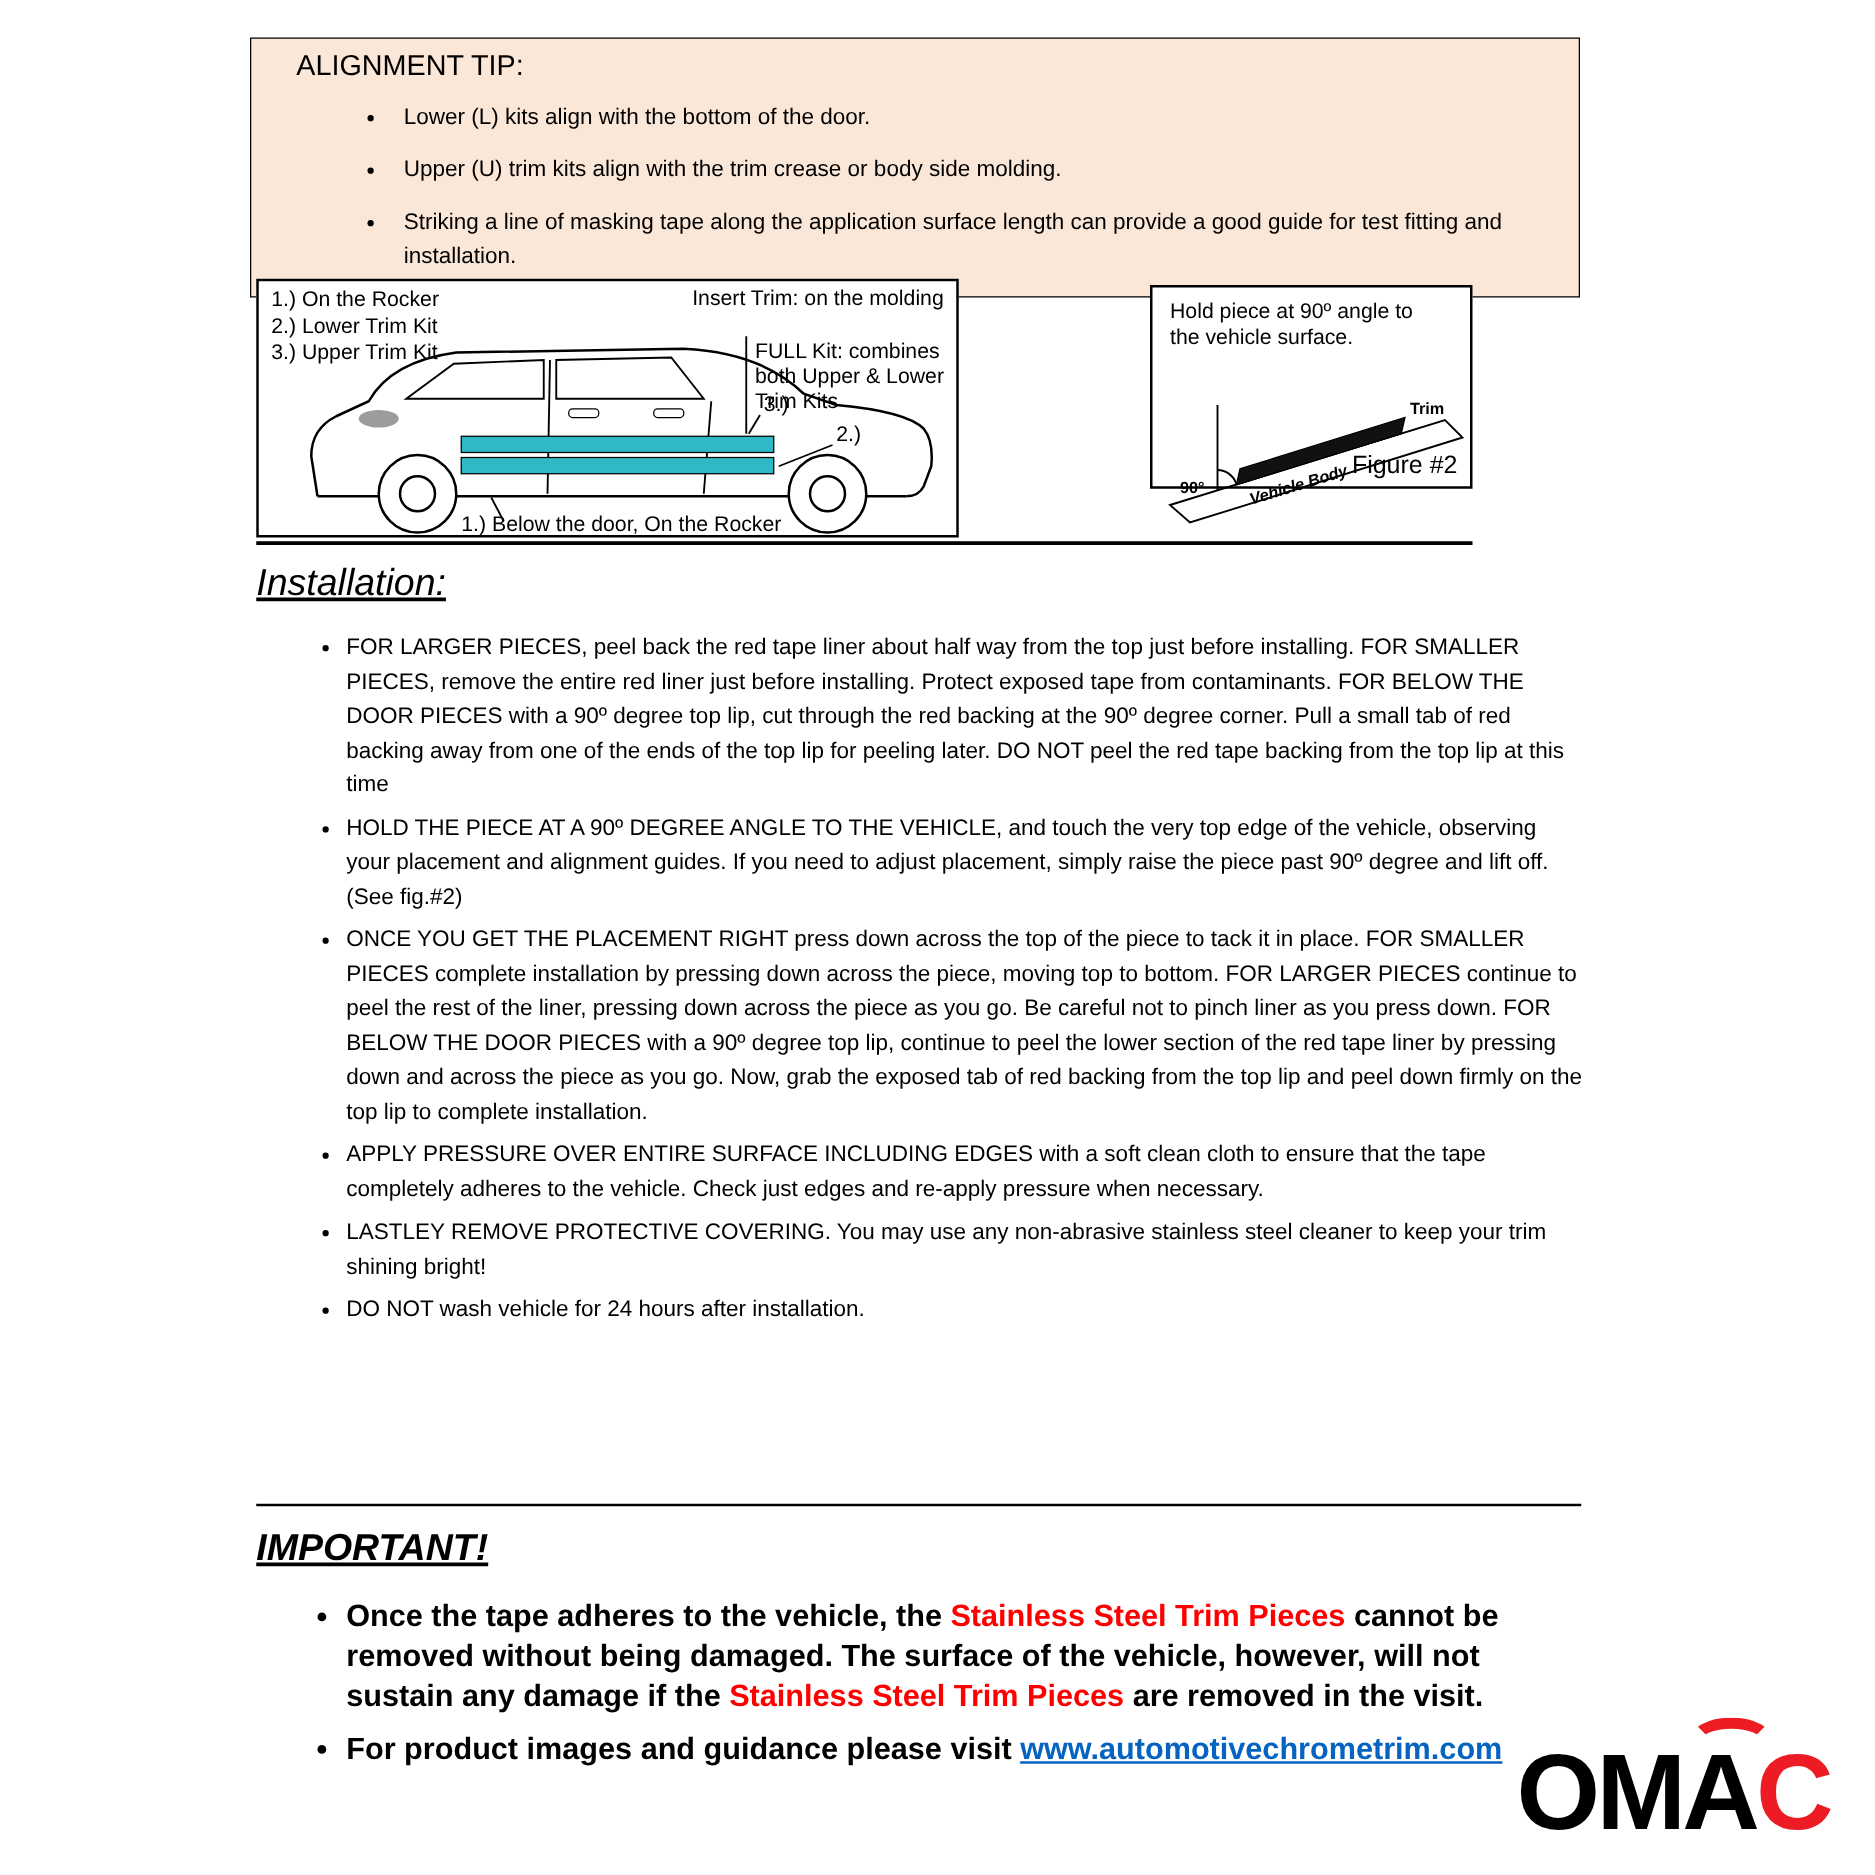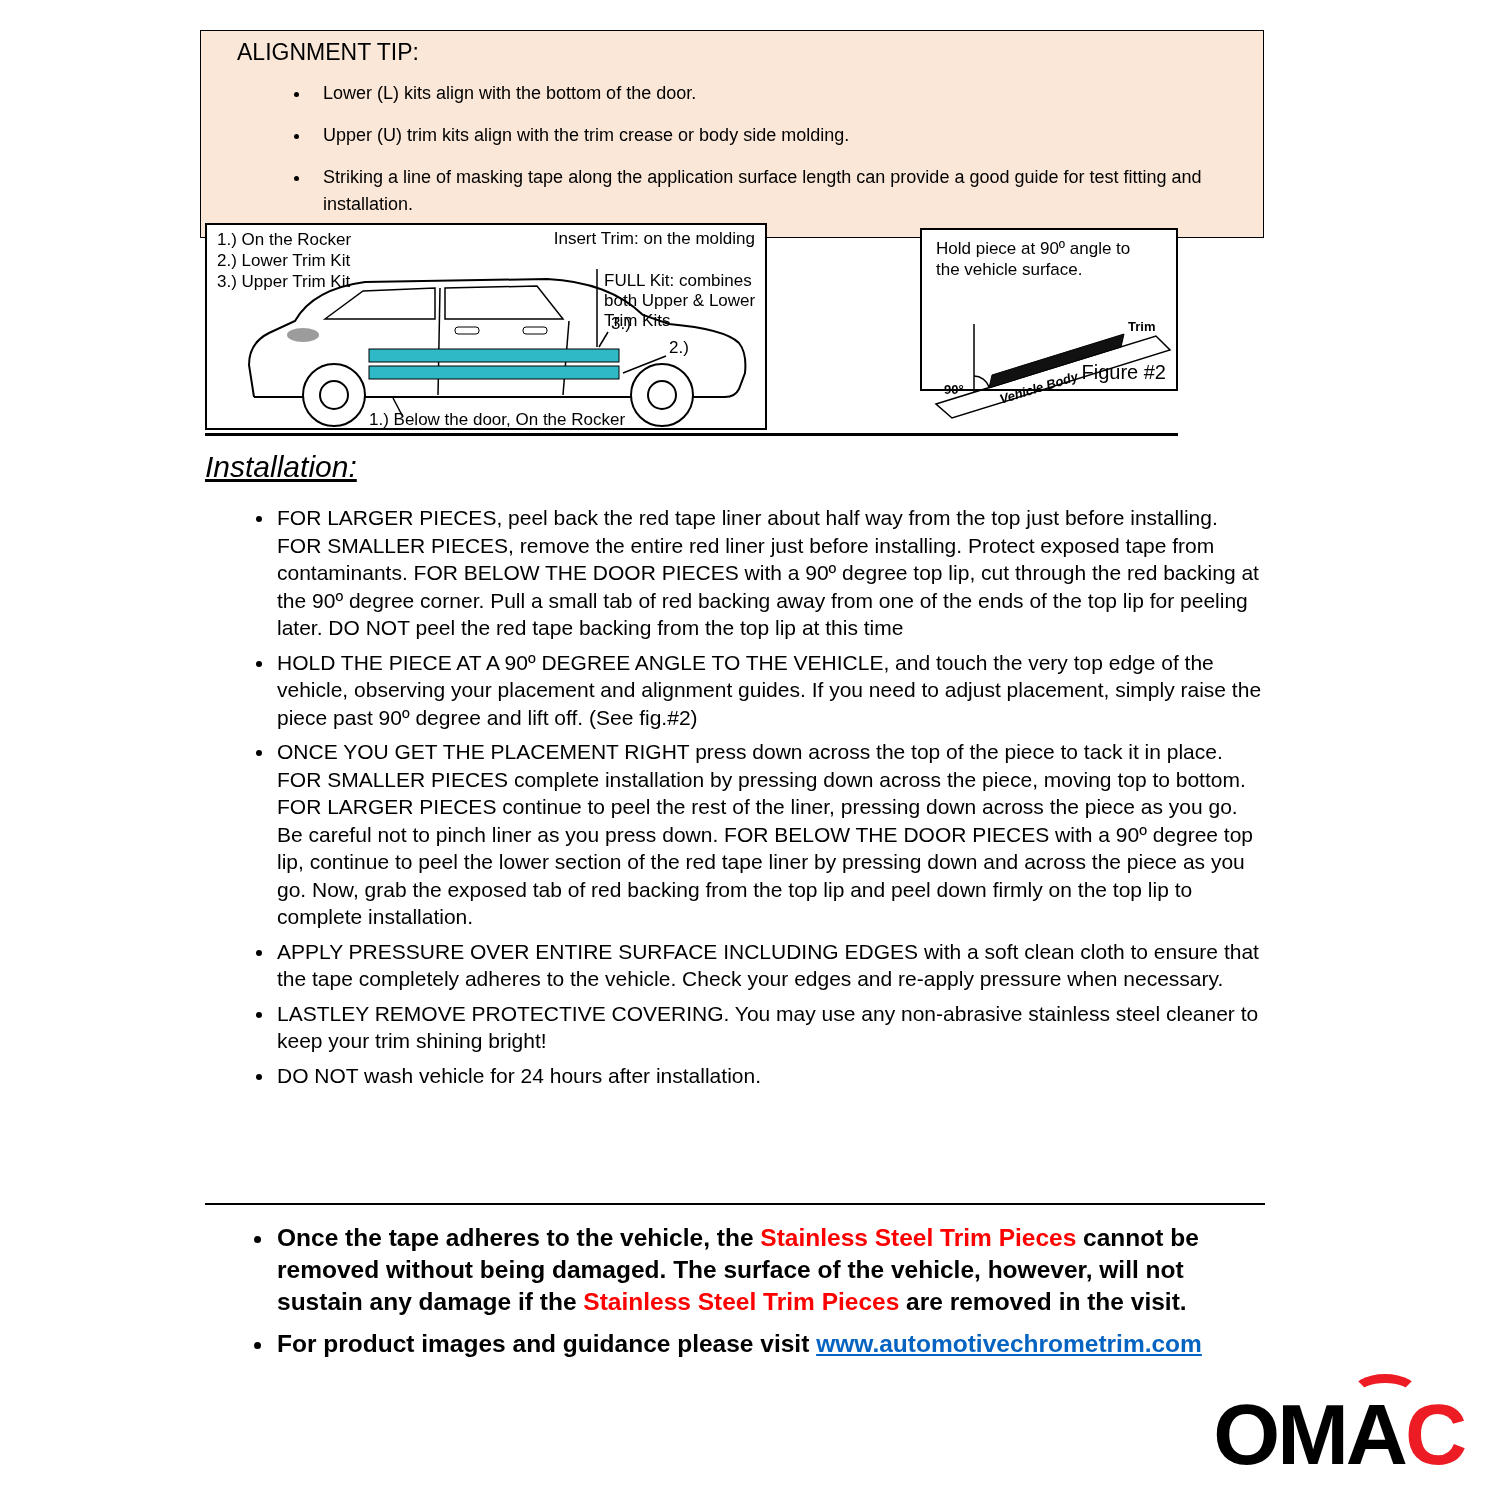--- a/index.html
+++ b/index.html
@@ -30,21 +30,21 @@
   .fig-caption { position:absolute; left:14px; top:8px; width:198px; font-size:17px; line-height:21px; }
   .fig-label { position:absolute; right:10px; bottom:5px; font-size:20px; }
   .fig-svg { position:absolute; left:0; top:56px; }
 
   .rule-under-diagrams { position:absolute; left:205px; top:433px; width:973px; border-top:3px solid #000; }
 
   
   .installation { position:absolute; left:205px; top:450px; width:1062px; }
   .section-heading { font-size:30px; font-style:italic; text-decoration:underline; font-weight:normal; margin-bottom:20px; }
   .install-list { list-style:disc outside; padding-left:70px; }
-  .install-list li { font-size:21px; line-height:27.5px; margin-bottom:7px; padding-left:2px; }
+  .install-list li { font-size:18px; line-height:27.5px; margin-bottom:7px; padding-left:2px; }
 
   .separator { position:absolute; left:205px; top:1203px; width:1060px; border-top:2px solid #000; }
 
   
   .important { position:absolute; left:205px; top:1222px; width:1062px; }
   .important .section-heading { font-weight:bold; margin-bottom:22px; }
   .important-list { list-style:disc outside; padding-left:70px; font-weight:bold; }
   .important-list li { font-size:24.5px; line-height:32px; margin-bottom:10px; padding-left:2px; }
   .red-text { color:#ff0000; }
   .link { color:#0563c1; text-decoration:underline; cursor:pointer; }
@@ -137,29 +137,30 @@
   </div>
 
   <div class="rule-under-diagrams"></div>
 
   <div class="installation">
     <div class="section-heading">Installation:</div>
     <ul class="install-list">
       <li>FOR LARGER PIECES, peel back the red tape liner about half way from the top just before installing. FOR SMALLER PIECES, remove the entire red liner just before installing. Protect exposed tape from contaminants. FOR BELOW THE DOOR PIECES with a 90º degree top lip, cut through the red backing at the 90º degree corner. Pull a small tab of red backing away from one of the ends of the top lip for peeling later. DO NOT peel the red tape backing from the top lip at this time</li>
       <li>HOLD THE PIECE AT A 90º DEGREE ANGLE TO THE VEHICLE, and touch the very top edge of the vehicle, observing your placement and alignment guides. If you need to adjust placement, simply raise the piece past 90º degree and lift off. (See fig.#2)</li>
       <li>ONCE YOU GET THE PLACEMENT RIGHT press down across the top of the piece to tack it in place.  FOR SMALLER PIECES complete installation by pressing down across the piece, moving top to bottom. FOR LARGER PIECES continue to peel the rest of the liner, pressing down across the piece as you go. Be careful not to pinch liner as you press down. FOR BELOW THE DOOR PIECES with a 90º degree top lip, continue to peel the lower section of the red tape liner by pressing down and across the piece as you go. Now, grab the exposed tab of red backing from the top lip and peel down firmly on the top lip to complete installation.</li>
-      <li>APPLY PRESSURE OVER ENTIRE SURFACE INCLUDING EDGES with a soft clean cloth to ensure that the tape completely adheres to the vehicle. Check your edges and re-apply pressure when necessary.</li>
+      <li>APPLY PRESSURE OVER ENTIRE SURFACE INCLUDING EDGES with a soft clean cloth to ensure that the tape completely adheres to the vehicle. Check just edges and re-apply pressure when necessary.</li>
       <li>LASTLEY REMOVE PROTECTIVE COVERING. You may use any non-abrasive stainless steel cleaner to keep your trim shining bright!</li>
       <li>DO NOT wash vehicle for 24 hours after installation.</li>
     </ul>
   </div>
 
   <div class="separator"></div>
 
   <div class="important">
+    <div class="section-heading">IMPORTANT!</div>
     <ul class="important-list">
       <li><span>Once the tape adheres to the vehicle, the </span><span class="red-text">Stainless Steel Trim Pieces</span><span> cannot be removed without being damaged. The surface of the vehicle, however, will not sustain any damage if the </span><span class="red-text">Stainless Steel Trim Pieces</span><span> are removed in the visit.</span></li>
       <li><span>For product images and guidance please visit </span><span class="link">www.automotivechrometrim.com</span></li>
     </ul>
   </div>
 
   <div class="logo">
     <span class="logo-arc"></span><span>OM</span><span>A</span><span class="logo-c">C</span>
   </div>
 

